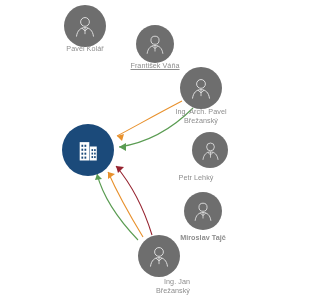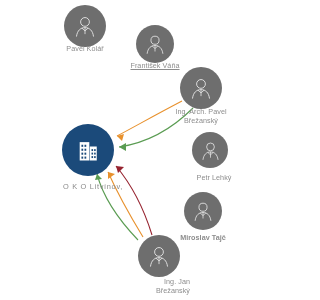--- a/index.html
+++ b/index.html
@@ -111,21 +111,21 @@
   <div class="node-label" style="left:201px; top:107px;">Ing. Arch. Pavel
 Břežanský</div>
 
   <div class="node node-person" style="left:210px; top:150px; width:36px; height:36px;">
     <svg width="23" height="23" viewBox="0 0 32 32">
       <circle cx="16" cy="11" r="5.4" fill="none" stroke="#e9e9e9" stroke-width="1.1"></circle>
       <path d="M5.5 29 C6.5 21.5 10.5 18 16 18 C21.5 18 25.5 21.5 26.5 29" fill="none" stroke="#e9e9e9" stroke-width="1.1"></path>
       <path d="M16 18 L16 26 M12.2 18.6 L16 22 M19.8 18.6 L16 22" fill="none" stroke="#e9e9e9" stroke-width="1"></path>
     </svg>
   </div>
-  <div class="node-label" style="left:214px; top:173px;">Petr Lehký</div>
+  <div class="node-label" style="left:196px; top:173px;">Petr Lehký</div>
 
   <div class="node node-person" style="left:203px; top:211px; width:38px; height:38px;">
     <svg width="24" height="24" viewBox="0 0 32 32">
       <circle cx="16" cy="11" r="5.4" fill="none" stroke="#e9e9e9" stroke-width="1.1"></circle>
       <path d="M5.5 29 C6.5 21.5 10.5 18 16 18 C21.5 18 25.5 21.5 26.5 29" fill="none" stroke="#e9e9e9" stroke-width="1.1"></path>
       <path d="M16 18 L16 26 M12.2 18.6 L16 22 M19.8 18.6 L16 22" fill="none" stroke="#e9e9e9" stroke-width="1"></path>
     </svg>
   </div>
   <div class="node-label" style="left:203px; top:233px;font-weight:bold;">Miroslav Tajč</div>
 
@@ -155,16 +155,15 @@
         <rect x="20" y="15" width="1.8" height="2.2"></rect>
         <rect x="23" y="15" width="1.8" height="2.2"></rect>
         <rect x="20" y="19" width="1.8" height="2.2"></rect>
         <rect x="23" y="19" width="1.8" height="2.2"></rect>
         <rect x="20" y="23" width="1.8" height="2.2"></rect>
         <rect x="23" y="23" width="1.8" height="2.2"></rect>
       </g>
     </svg>
   </div>
   <div class="node-label company" style="left:93px; top:172px;">
-    <div class="ln1">O K O Litvínov,</div>
   </div>
 
 </div>
 
 </body></html>

